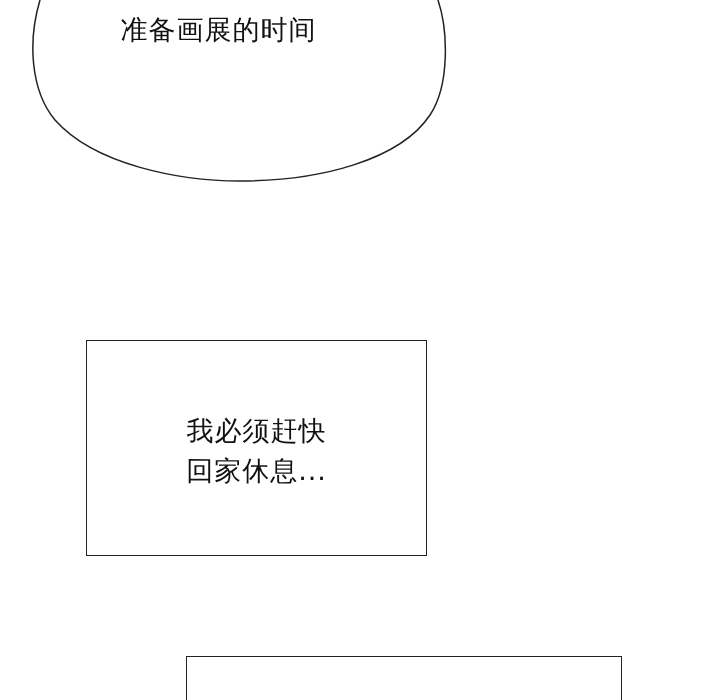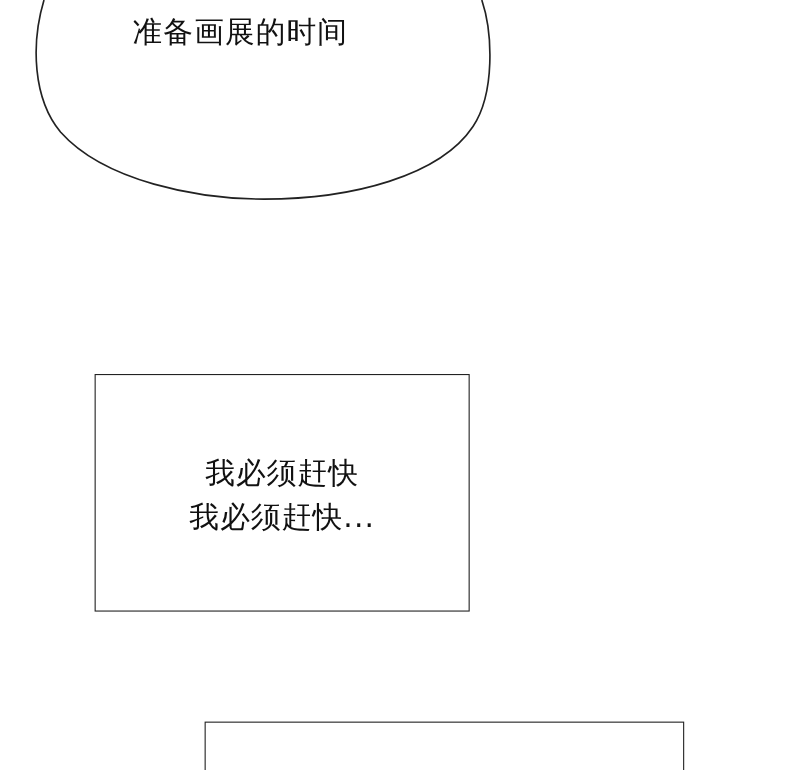--- a/index.html
+++ b/index.html
@@ -29,17 +29,17 @@
   <path d="M 40 0 C 28 40, 30 90, 55 120 C 95 165, 180 181, 240 181 C 320 181, 400 160, 430 115 C 450 85, 448 30, 438 0" fill="#ffffff" stroke="#222" stroke-width="1.5"></path>
 </svg>
 
 <div class="bubble-text">
   <div>准备画展的时间</div>
 </div>
 
 <div class="box box1">
   <div class="txt">
     <div>我必须赶快</div>
-    <div>我必须赶快...</div>
+    <div>回家休息...</div>
   </div>
 </div>
 
 <div class="box box2"></div>
 
 </body></html>

